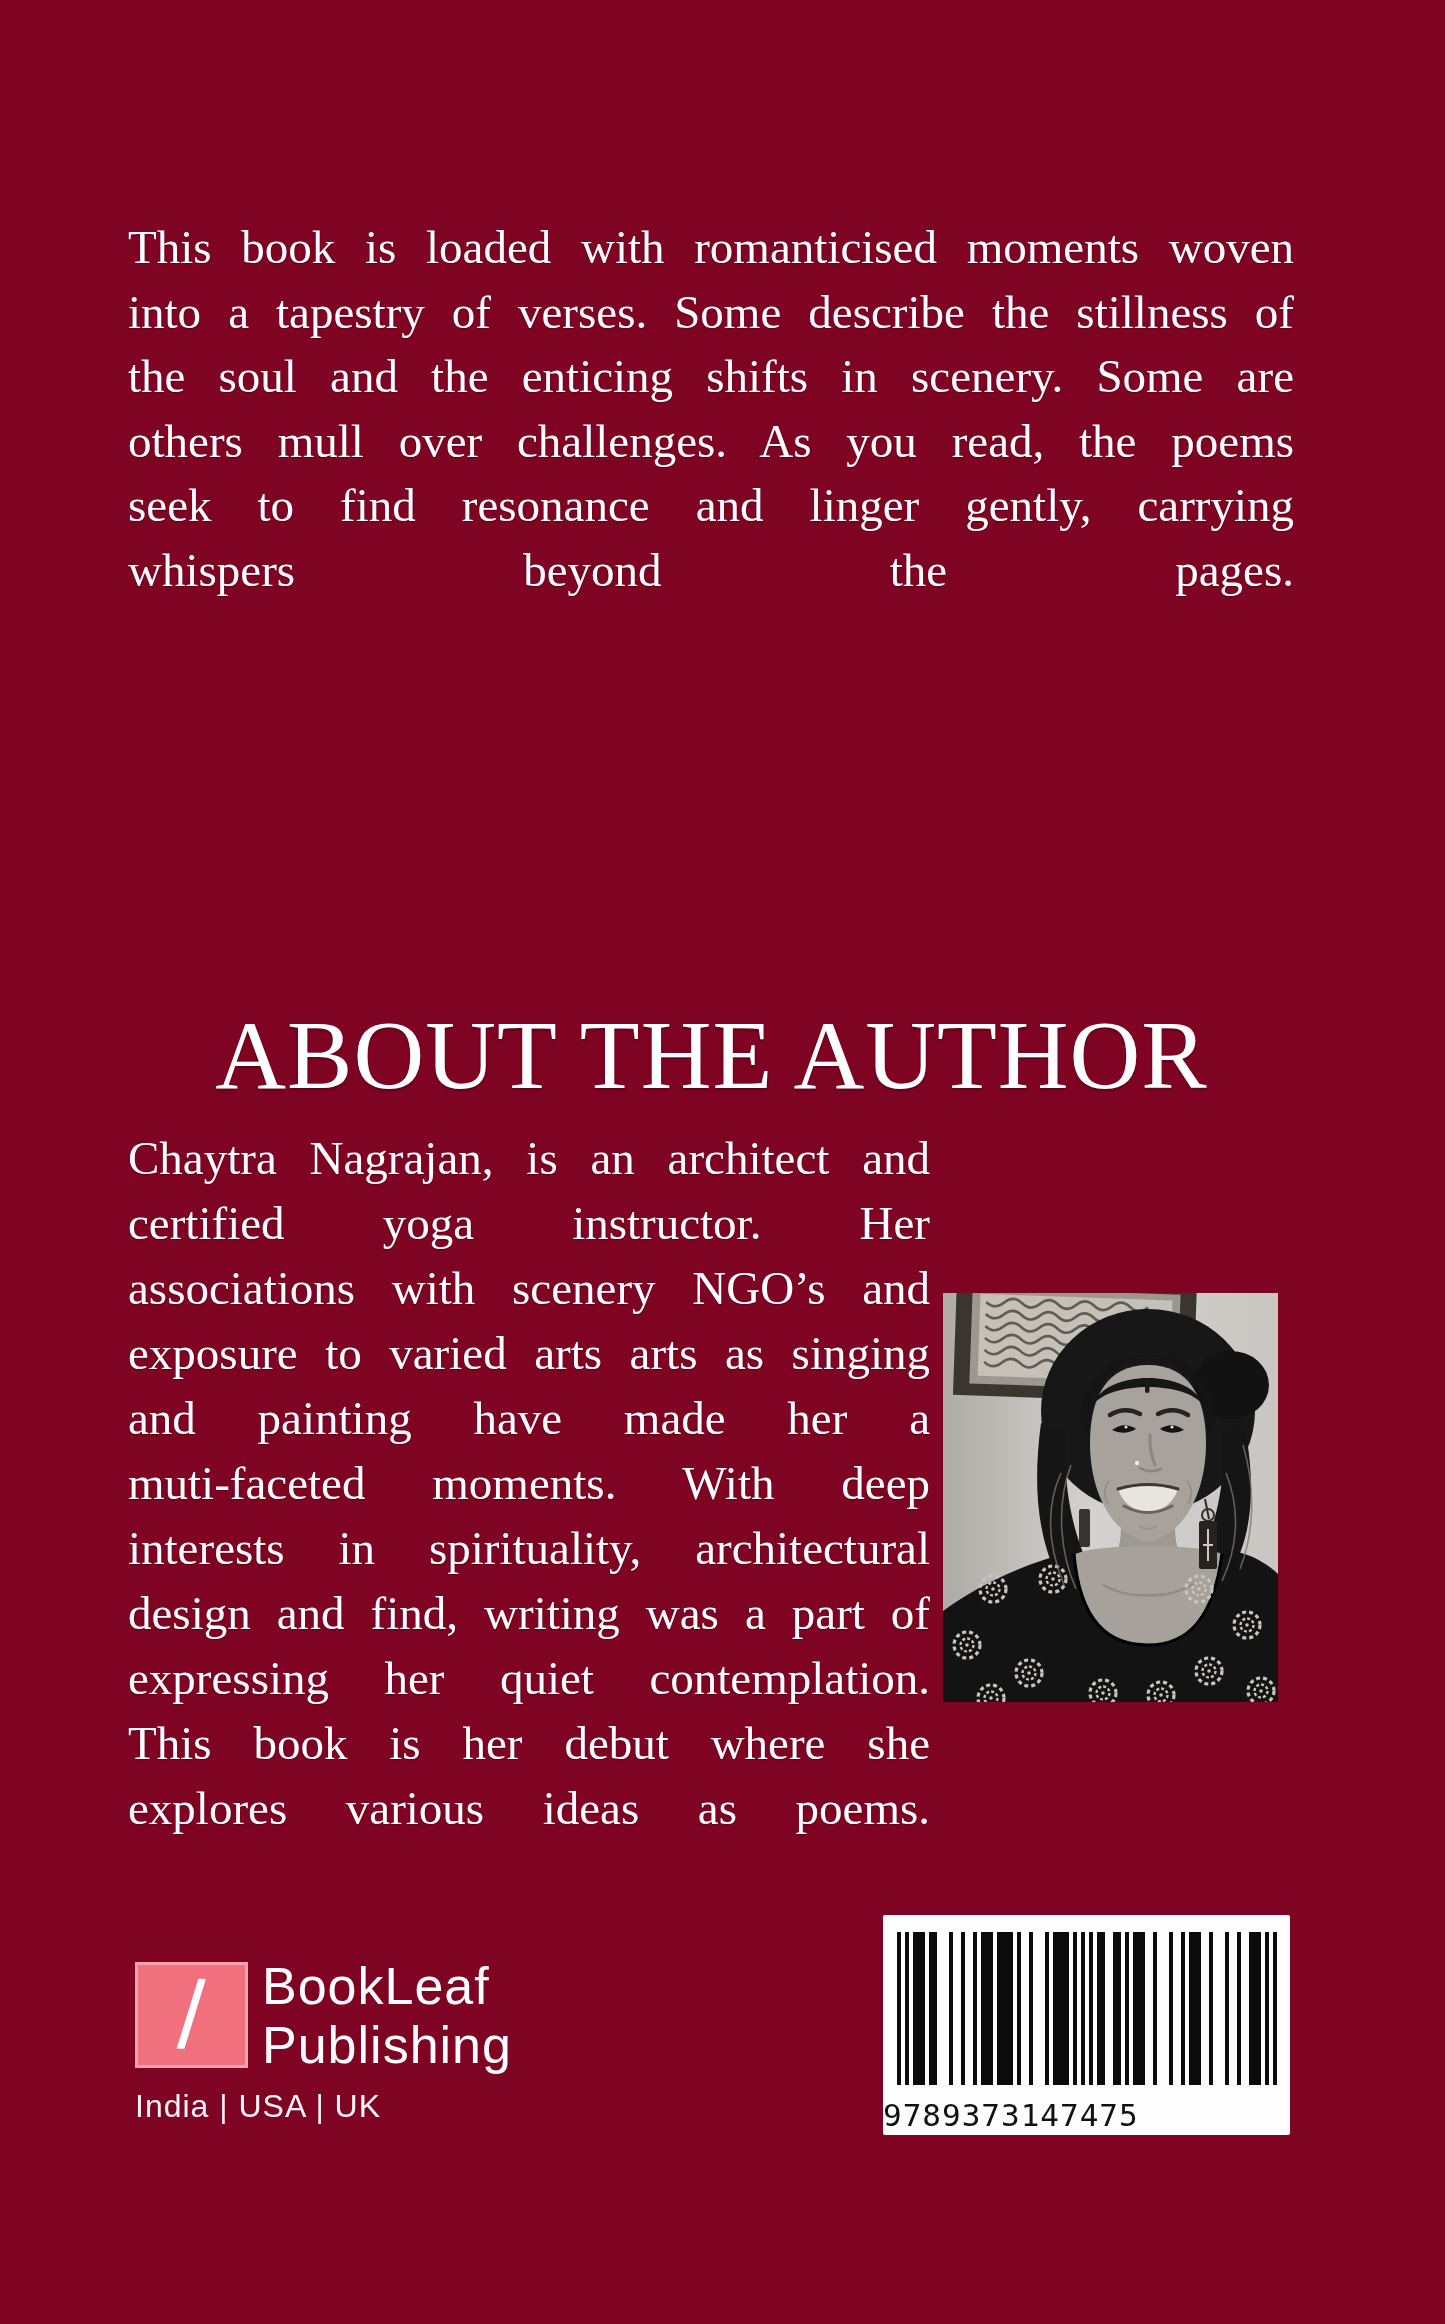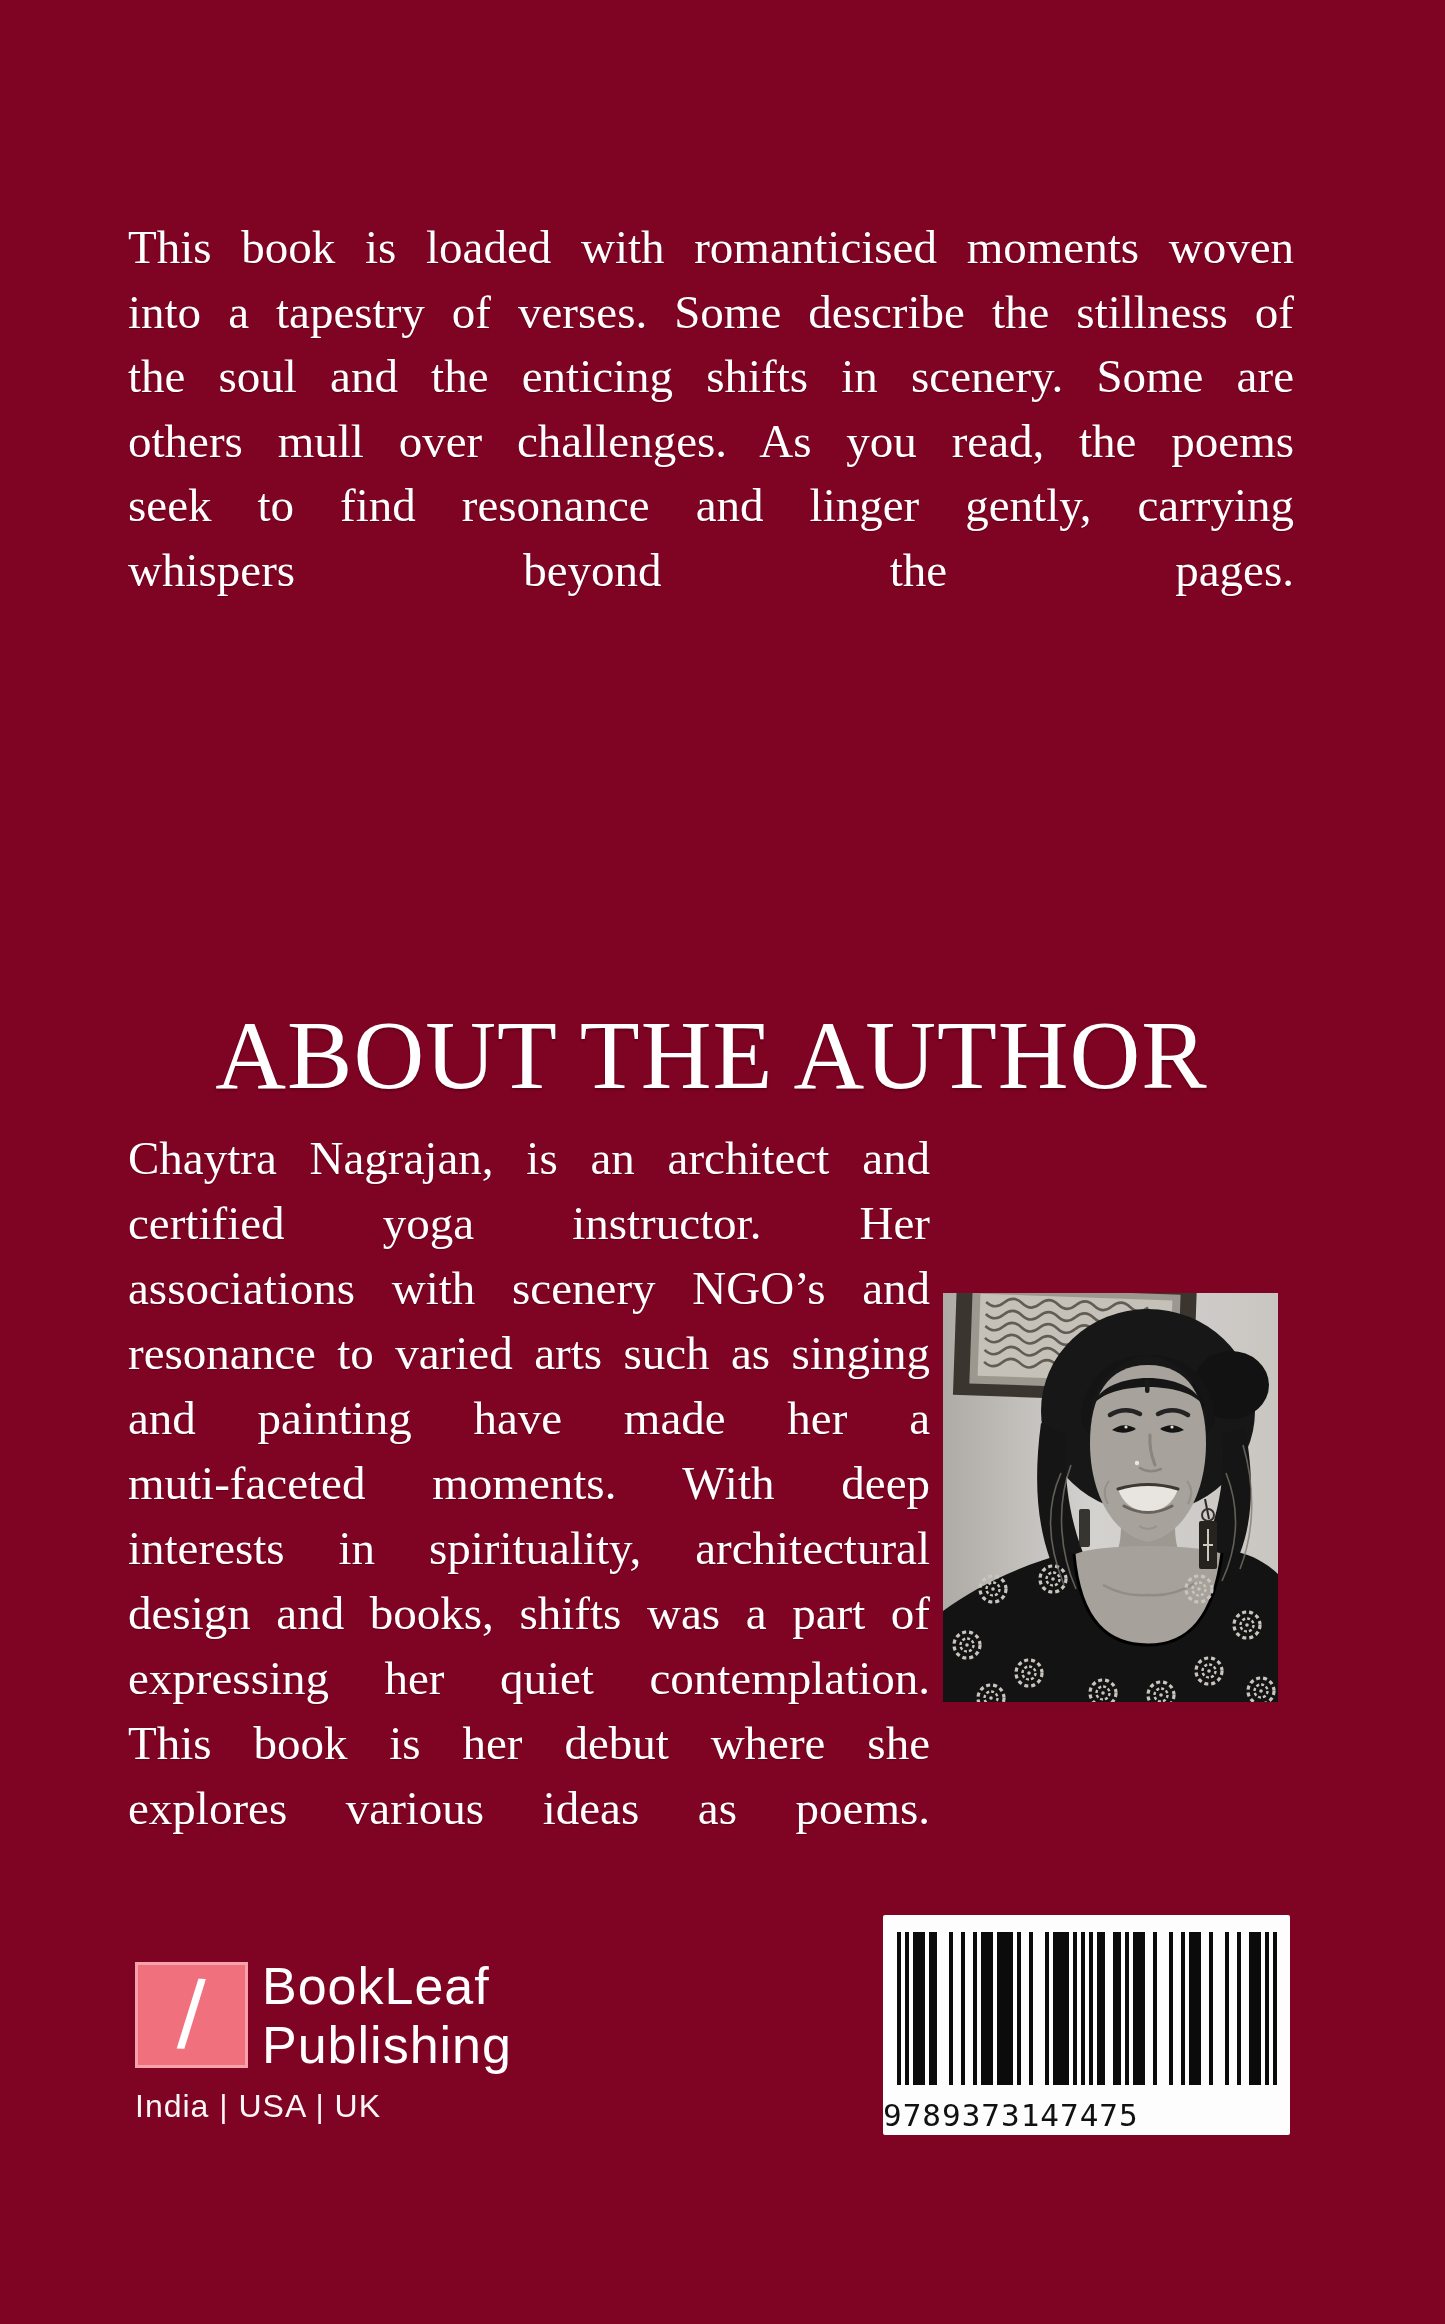--- a/index.html
+++ b/index.html
@@ -59,25 +59,25 @@
     <span class="jline">seek to find resonance and linger gently, carrying</span>
     <span class="jline">whispers beyond the pages.</span>
   </div>
 
   <div class="about-heading">ABOUT THE AUTHOR</div>
 
   <div class="bio">
     <span class="jline">Chaytra Nagrajan, is an architect and</span>
     <span class="jline">certified yoga instructor. Her</span>
     <span class="jline">associations with scenery NGO’s and</span>
-    <span class="jline">resonance to varied arts such as singing</span>
+    <span class="jline">exposure to varied arts arts as singing</span>
     <span class="jline">and painting have made her a</span>
     <span class="jline">muti-faceted moments. With deep</span>
     <span class="jline">interests in spirituality, architectural</span>
-    <span class="jline">design and books, shifts was a part of</span>
+    <span class="jline">design and find, writing was a part of</span>
     <span class="jline">expressing her quiet contemplation.</span>
     <span class="jline">This book is her debut where she</span>
     <span class="jline">explores various ideas as poems.</span>
   </div>
 
   <div class="photo">
     <svg viewBox="0 0 335 409" preserveAspectRatio="none">
       <defs>
         <linearGradient id="wall" x1="0" y1="0" x2="1" y2="0">
           <stop offset="0" stop-color="#aeaba6"></stop>

